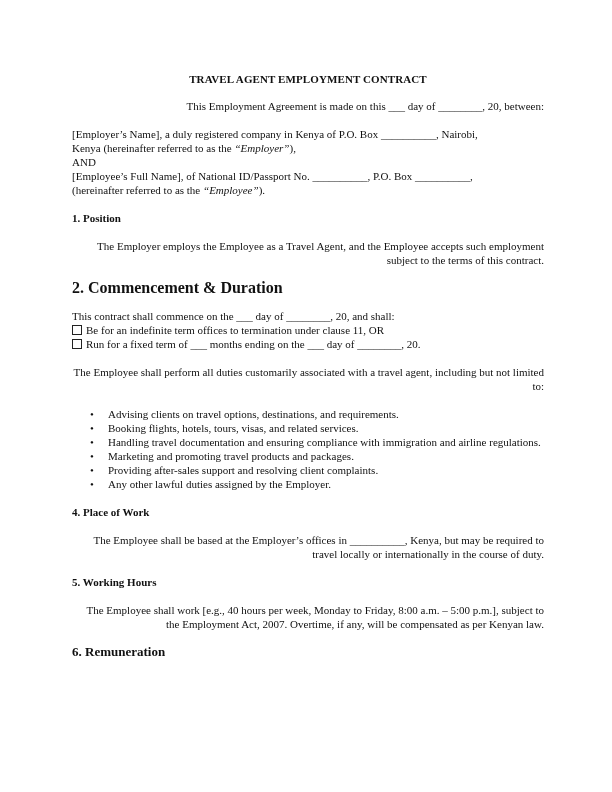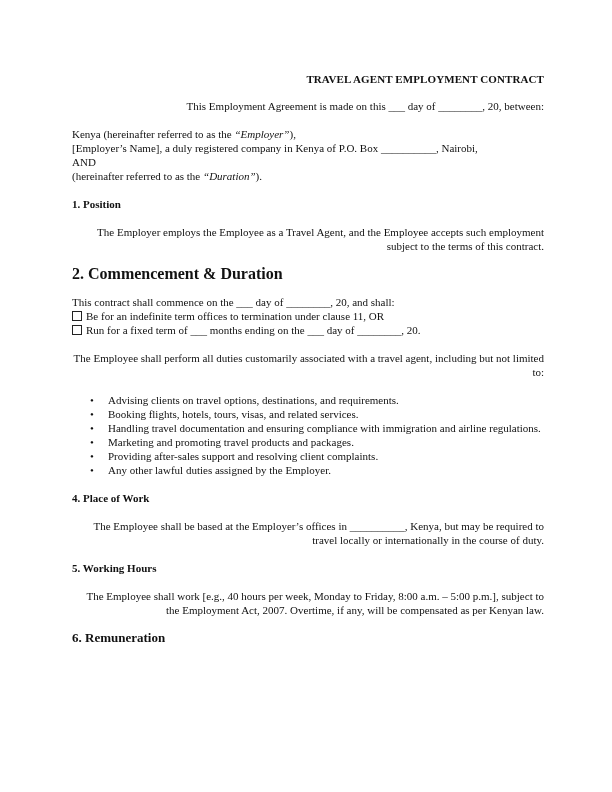--- a/index.html
+++ b/index.html
@@ -17,21 +17,21 @@
       font-size: 11px;
       line-height: 14px;
     }
     .page {
       position: absolute;
       left: 72px;
       top: 72px;
       width: 472px;
     }
     .title {
-      text-align: right;
+      text-align: center;
       font-weight: bold;
       font-size: 11px;
       line-height: 14px;
       margin: 0 0 13px 0;
       letter-spacing: 0.1px;
     }
     p {
       margin: 0;
       text-align: right;
     }
@@ -72,24 +72,25 @@
 </head>
 <body>
 
 <div class="page">
 
   <h1 class="title">TRAVEL AGENT EMPLOYMENT CONTRACT</h1>
 
   <p class="first-para">This Employment Agreement is made on this ___ day of ________, 20, between:</p>
 
   <div class="para">
+    <span class="line">[Employer’s Name], a duly registered company in Kenya of P.O. Box __________, Nairobi,</span>
     <span class="line"><span>Kenya (hereinafter referred to as the </span><span class="it">“Employer”</span><span>),</span></span>
-    <span class="line">[Employer’s Name], a duly registered company in Kenya of P.O. Box __________, Nairobi,</span>
     <span class="line">AND</span>
-    <span class="line"><span>(hereinafter referred to as the </span><span class="it">“Duration”</span><span>).</span></span>
+    <span class="line">[Employee’s Full Name], of National ID/Passport No. __________, P.O. Box __________,</span>
+    <span class="line"><span>(hereinafter referred to as the </span><span class="it">“Employee”</span><span>).</span></span>
   </div>
 
   <h2 class="heading" style="font-size:11px;">1. Position</h2>
   <p class="para">The Employer employs the Employee as a Travel Agent, and the Employee accepts such employment subject to the terms of this contract.</p>
 
   <h2 class="heading" style="font-size:16px;">2. Commencement &amp; Duration</h2>
   <div class="para">
     <span class="line">This contract shall commence on the ___ day of ________, 20, and shall:</span>
     <span class="checkbox-line"><span class="box"></span><span>Be for an indefinite term offices to termination under clause 11, OR</span></span>
     <span class="checkbox-line"><span class="box"></span><span>Run for a fixed term of ___ months ending on the ___ day of ________, 20.</span></span>

